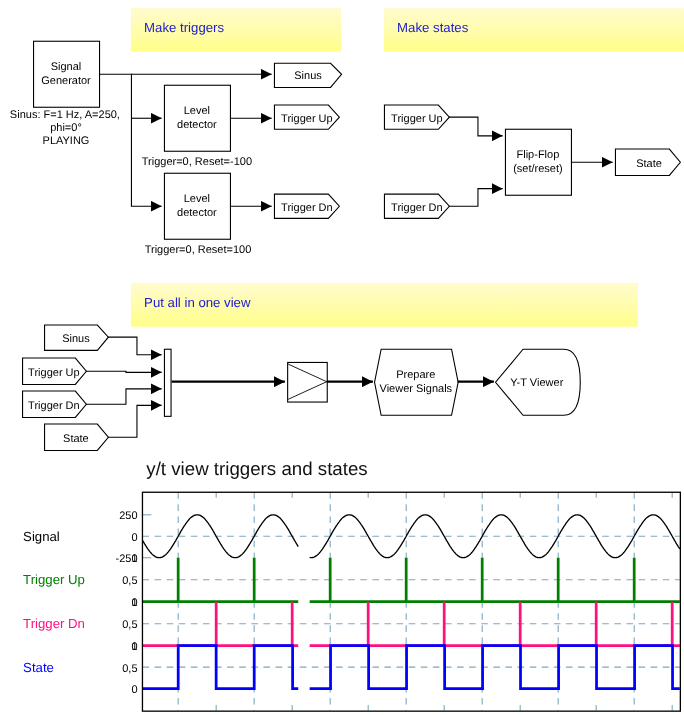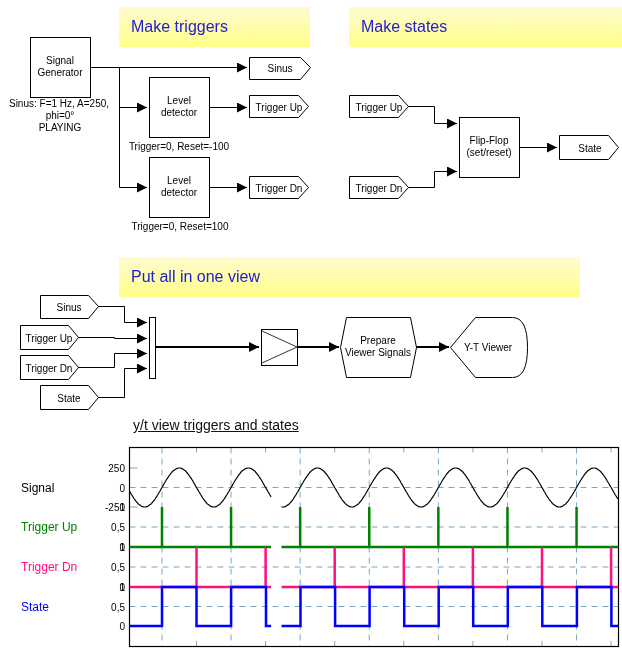--- a/index.html
+++ b/index.html
@@ -1,20 +1,20 @@
 <!DOCTYPE html>
 <html><head>
 <meta charset="utf-8">
 <style>
   html,body{margin:0;padding:0;background:#ffffff;}
   body{width:622px;height:650px;position:relative;overflow:hidden;font-family:"Liberation Sans",sans-serif;}
   .banner{position:absolute;background:linear-gradient(#fffbd0,#ffff88);}
-  .banner span{position:absolute;left:12px;top:11px;font-size:16px;color:#2020d0;}
+  .banner span{position:absolute;left:12px;top:11px;font-size:12px;color:#2020d0;}
   svg text{font-family:"Liberation Sans",sans-serif;}
-  .chart-title{position:absolute;left:133px;top:417px;font-size:14px;color:#111;text-decoration:underline;}
+  .chart-title{position:absolute;left:133px;top:417px;font-size:17px;color:#111;}
   .sig-label{position:absolute;font-size:12px;}
 </style>
 </head>
 <body>
 
 <div class="banner" style="left:119px;top:7px;width:191px;height:40px;">
   <span>Make triggers</span>
 </div>
 <div class="banner" style="left:349px;top:7px;width:271px;height:40px;padding-left:48px;">
   <span>Make states</span>

